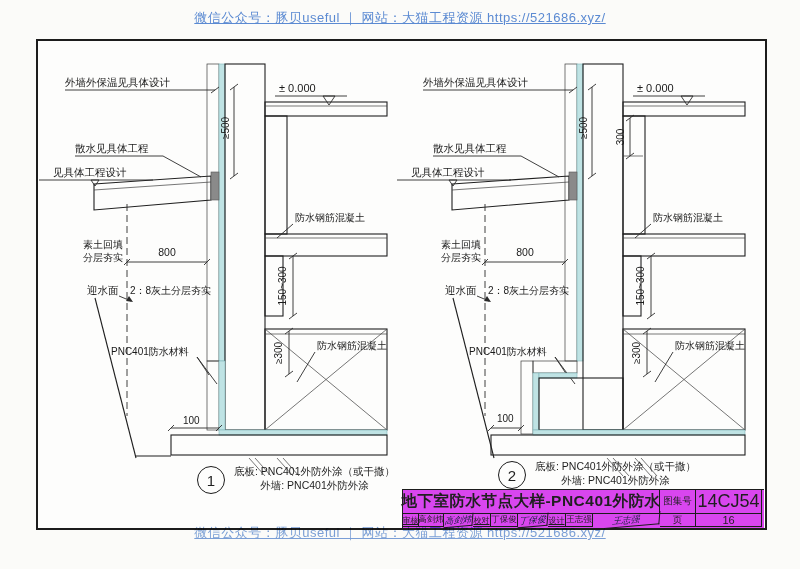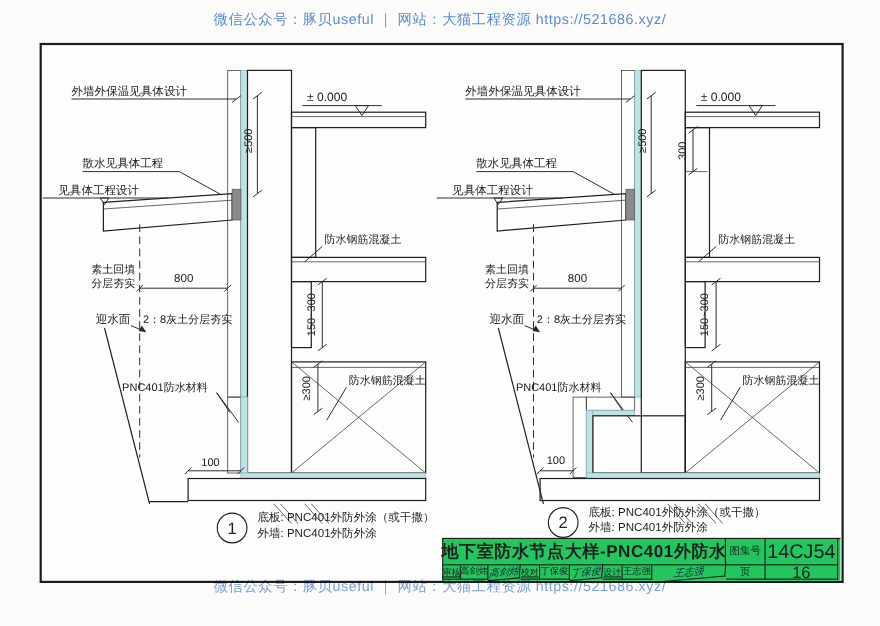--- a/index.html
+++ b/index.html
@@ -1,49 +1,49 @@
 <!DOCTYPE html>
 <html><head>
 <meta charset="utf-8">
 <style>
   html,body{margin:0;padding:0;}
   body{width:800px;height:569px;position:relative;background:#fbfbf9;overflow:hidden;
        font-family:"Liberation Sans","DejaVu Sans",sans-serif;color:#1f1f1f;}
   .watermark{position:absolute;left:0;width:800px;text-align:center;font-size:13px;
-       color:#5b8ad2;letter-spacing:.5px;white-space:nowrap;}
+       color:#5b8ad2;letter-spacing:.5px;white-space:nowrap;text-decoration:underline;}
   #wm-top{top:9px;}
   #wm-bottom{top:524px;z-index:6;opacity:.8;mix-blend-mode:multiply;}
   #frame{position:absolute;left:36px;top:39px;width:727px;height:487px;border:2.5px solid #1c1c1c;background:#fdfdfc;}
   #drawing{position:absolute;left:37px;top:44px;z-index:2;}
   svg text{font-family:"Liberation Sans","DejaVu Sans",sans-serif;fill:#1a1a1a;}
   .f10{font-size:10px;} .f105{font-size:10.5px;} .f11{font-size:11px;}
   .ln{stroke:#1f1f1f;stroke-width:1.1;fill:none;}
   .tn{stroke:#3c3c3c;stroke-width:.7;fill:none;}
   .dim{stroke:#2a2a2a;stroke-width:.9;fill:none;}
   .dash{stroke:#2a2a2a;stroke-width:.9;stroke-dasharray:7 4;fill:none;}
   .caption{position:absolute;z-index:3;display:flex;align-items:flex-start;}
   .cap-circle{width:26px;height:26px;border:1.6px solid #1c1c1c;border-radius:50%;
       display:flex;align-items:center;justify-content:center;font-size:15px;margin-top:2px;}
-  .cap-text{margin-left:9px;font-size:10.5px;line-height:14px;white-space:nowrap;}
+  .cap-text{margin-left:9px;font-size:10.5px;line-height:14px;white-space:nowrap;text-align:center;}
   #cap1{left:197px;top:464px;} #cap2{left:498px;top:459px;}
   #titleblock{position:absolute;left:402px;top:489px;width:361px;height:38px;z-index:5;
-      border-left:1.5px solid #1c1c1c;border-top:1.5px solid #1c1c1c;background:#22c55e;
+      border-left:1.5px solid #1c1c1c;border-top:1.5px solid #1c1c1c;background:#d946ef;
       display:grid;grid-template-columns:16px 25px 29px 18px 27px 30px 18px 27px 67px 36px 66px;
       grid-template-rows:24px 13px;}
   #titleblock>div{border-right:1px solid #1c1c1c;border-bottom:1px solid #1c1c1c;
       display:flex;align-items:center;justify-content:center;overflow:visible;white-space:nowrap;}
   .tb-title{grid-column:1/10;font-size:15.5px;font-weight:bold;letter-spacing:.5px;}
   .tb-atlas-label{font-size:9.5px;}
   .tb-atlas-no{font-size:18px;}
   .tb-small{font-size:8px;text-decoration:underline;}
   .tb-name{font-size:8.5px;}
   .sig{font-size:9px;font-style:italic;color:#17243d;transform:rotate(-5deg) skewX(-10deg);
       font-family:"DejaVu Serif","Liberation Serif",serif;}
   .tb-page-label{font-size:9.5px;}
-  .tb-page-no{font-size:15px;}
+  .tb-page-no{font-size:11px;}
 </style>
 </head>
 <body>
 
 <div class="watermark" id="wm-top">微信公众号：豚贝useful ｜ 网站：大猫工程资源 https://521686.xyz/</div>
 
 <div id="frame"></div>
 
 <svg id="drawing" width="726" height="460" viewBox="0 0 726 460">
   <defs>

